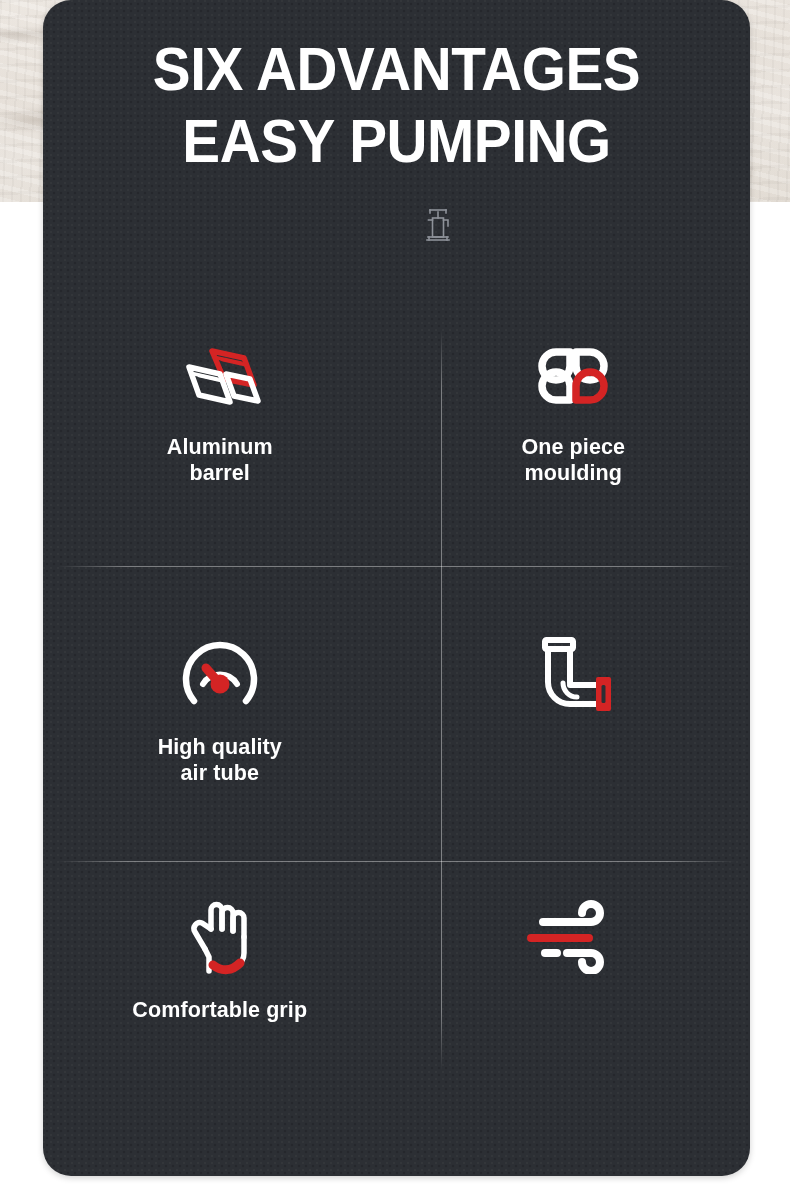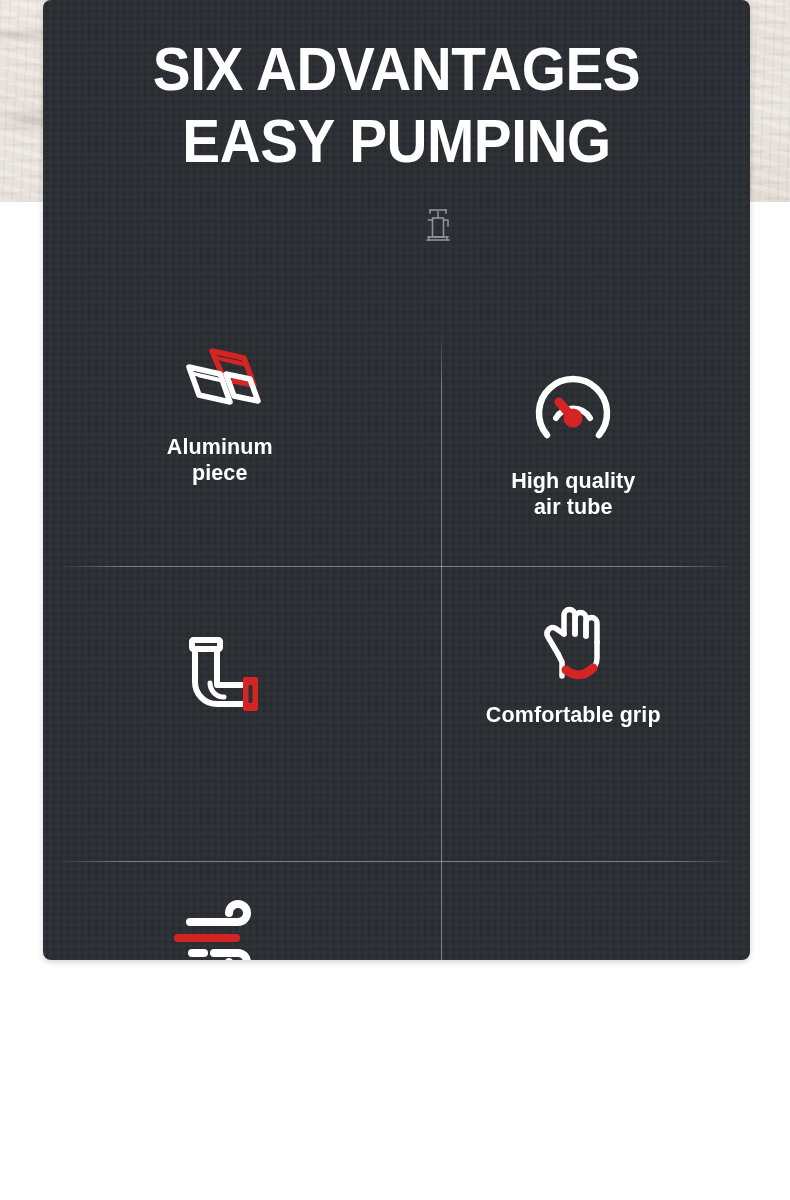--- a/index.html
+++ b/index.html
@@ -51,22 +51,22 @@
     height: 998px;
     background: #ffffff;
   }
 
   
   .card {
     position: absolute;
     left: 43px;
     top: 0px;
     width: 707px;
-    height: 960px;
-    border-radius: 8px;
+    height: 1176px;
+    border-radius: 28px;
     background-color: #2c2f34;
     background-image:
       radial-gradient(circle at 1px 1px, rgba(255,255,255,0.030) 0.8px, rgba(0,0,0,0) 1.6px),
       radial-gradient(circle at 4px 4px, rgba(0,0,0,0.16) 0.8px, rgba(0,0,0,0) 1.7px);
     background-size: 7px 7px, 7px 7px;
     background-position: 0 0, 0 0;
     overflow: hidden;
     box-shadow: 0 2px 6px rgba(0,0,0,0.18);
   }
 
@@ -210,23 +210,41 @@
 
             <path d="M21 34 L52 41 L62 69 L31 62 Z" stroke="#ffffff"></path>
             <path d="M24.5 40.5 L49 46" stroke="#ffffff" stroke-width="3.4"></path>
             <path d="M31 42.5 L55 48" stroke="#ffffff" stroke-width="3.4"></path>
 
             <path d="M58 41 L82 46 L90 68 L66 63 Z" stroke="#ffffff"></path>
           </g>
         </svg>
       </div>
       <div class="cell-label">Aluminum
-piece</div>
-    </div>
-
+barrel</div>
+    </div>
+
+    <div class="cell r1">
+      <div class="icon-wrap">
+        <svg viewBox="0 0 92 92" width="92" height="92" aria-hidden="true">
+          <g fill="none" stroke-width="7.5" stroke-linecap="round" stroke-linejoin="round">
+
+            <path d="M43 22 L29 22 A14 14 0 1 0 43 36 Z" stroke="#ffffff"></path>
+
+            <path d="M49 22 L63 22 A14 14 0 1 1 49 36 Z" stroke="#ffffff"></path>
+
+            <path d="M43 70 L29 70 A14 14 0 1 1 43 56 Z" stroke="#ffffff"></path>
+
+            <path d="M49 70 L63 70 A14 14 0 1 0 49 56 Z" stroke="#d42424"></path>
+          </g>
+        </svg>
+      </div>
+      <div class="cell-label">One piece
+moulding</div>
+    </div>
 
     <div class="cell r2">
       <div class="icon-wrap">
         <svg viewBox="0 0 100 90" width="100" height="90" aria-hidden="true">
 
           <path d="M24 74 A34 34 0 1 1 76 74" fill="none" stroke="#ffffff" stroke-width="6.5" stroke-linecap="round"></path>
 
           <path d="M33 57 A20 20 0 0 1 67 57" fill="none" stroke="#ffffff" stroke-width="6" stroke-linecap="round"></path>
 
           <path d="M50 57 L36 41" stroke="#d42424" stroke-width="9" stroke-linecap="round" fill="none"></path>

